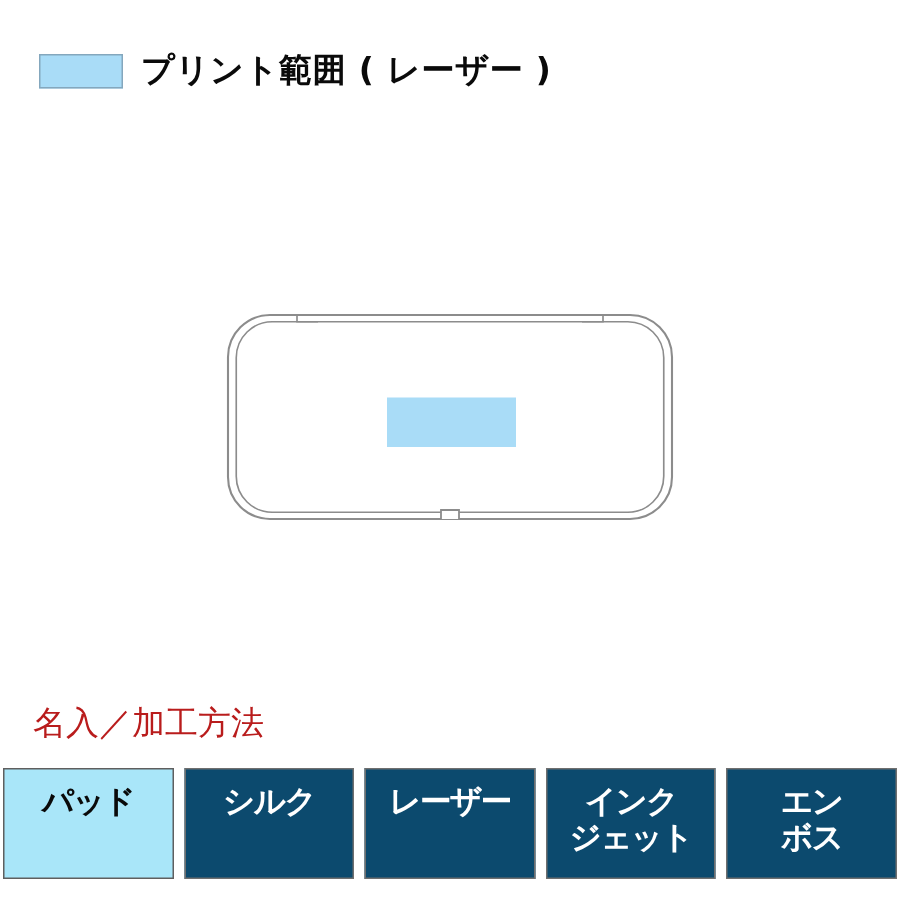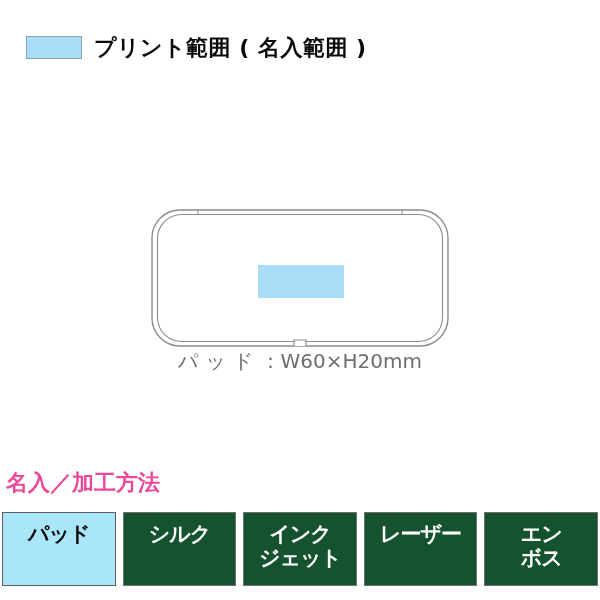--- a/index.html
+++ b/index.html
@@ -77,43 +77,43 @@
     white-space: nowrap;
     line-height: 1;
   }
   #product-caption .jp {
     letter-spacing: 7px;
   }
 
   
   #methods-heading {
     position: absolute;
-    left: 6px;
+    left: 22px;
     top: 472px;
     font-size: 22px;
-    font-weight: bold;
-    color: #ec4899;
+    font-weight: normal;
+    color: #b91c1c;
     line-height: 1;
     letter-spacing: 0px;
   }
   #methods-row {
     position: absolute;
     left: 2px;
     top: 512px;
     width: 596px;
     height: 74px;
     display: flex;
     gap: 7px;
   }
   .method-chip {
     flex: 1 1 0;
     min-width: 0;
     border: 1px solid #6f6f6f;
     box-sizing: border-box;
-    background: #14532d;
+    background: #0c4a6e;
     color: #ffffff;
     display: flex;
     flex-direction: column;
     align-items: center;
     justify-content: flex-start;
     padding-top: 10px;
     font-size: 21px;
     font-weight: bold;
     line-height: 1.12;
     letter-spacing: -1px;
@@ -128,21 +128,21 @@
   .method-chip .chip-line {
     display: block;
     white-space: nowrap;
   }
 </style>
 </head>
 <body>
 
 <div id="legend">
   <div id="legend-swatch"></div>
-  <div id="legend-label">プリント範囲 ( 名入範囲 )</div>
+  <div id="legend-label">プリント範囲 ( レーザー )</div>
 </div>
 
 <div id="product-figure">
 
   <svg id="product-svg" viewBox="0 0 300 140" xmlns="http://www.w3.org/2000/svg">
 
     <path d="M 30 2 H 270 A 28 28 0 0 1 298 30 V 110 A 28 28 0 0 1 270 138 H 30
              A 28 28 0 0 1 2 110 V 30 A 28 28 0 0 1 30 2 Z" fill="#ffffff" stroke="#8c8c8c" stroke-width="1.4"></path>
 
     <path d="M 32 6.5 H 268 A 24 24 0 0 1 292.5 30.5 V 109.5 A 24 24 0 0 1 268 133.5 H 32
@@ -150,44 +150,41 @@
 
     <path d="M 48 2 V 6.5 H 62" fill="none" stroke="#8c8c8c" stroke-width="1.1"></path>
 
     <path d="M 238 6.5 H 252 V 2" fill="none" stroke="#8c8c8c" stroke-width="1.1"></path>
 
     <path d="M 144 138 V 132 H 156 V 138" fill="#ffffff" stroke="#8c8c8c" stroke-width="1.2"></path>
   </svg>
 
   <div id="print-area-rect"></div>
 
-  <div id="product-caption">
-    <span class="jp">パッド</span><span>：</span><span>W60×H20mm</span>
-  </div>
 </div>
 
 <div id="methods-heading">名入／加工方法</div>
 
 <div id="methods-row">
 
   <div class="method-chip is-active">
     <span class="chip-line">パッド</span>
   </div>
 
   <div class="method-chip">
     <span class="chip-line">シルク</span>
   </div>
 
   <div class="method-chip">
-    <span class="chip-line">インク</span>
-    <span class="chip-line">ジェット</span>
+    <span class="chip-line">レーザー</span>
   </div>
 
   <div class="method-chip">
-    <span class="chip-line">レーザー</span>
+    <span class="chip-line">インク</span>
+    <span class="chip-line">ジェット</span>
   </div>
 
 
   <div class="method-chip">
     <span class="chip-line">エン</span>
     <span class="chip-line">ボス</span>
   </div>
 
 
 </div>

